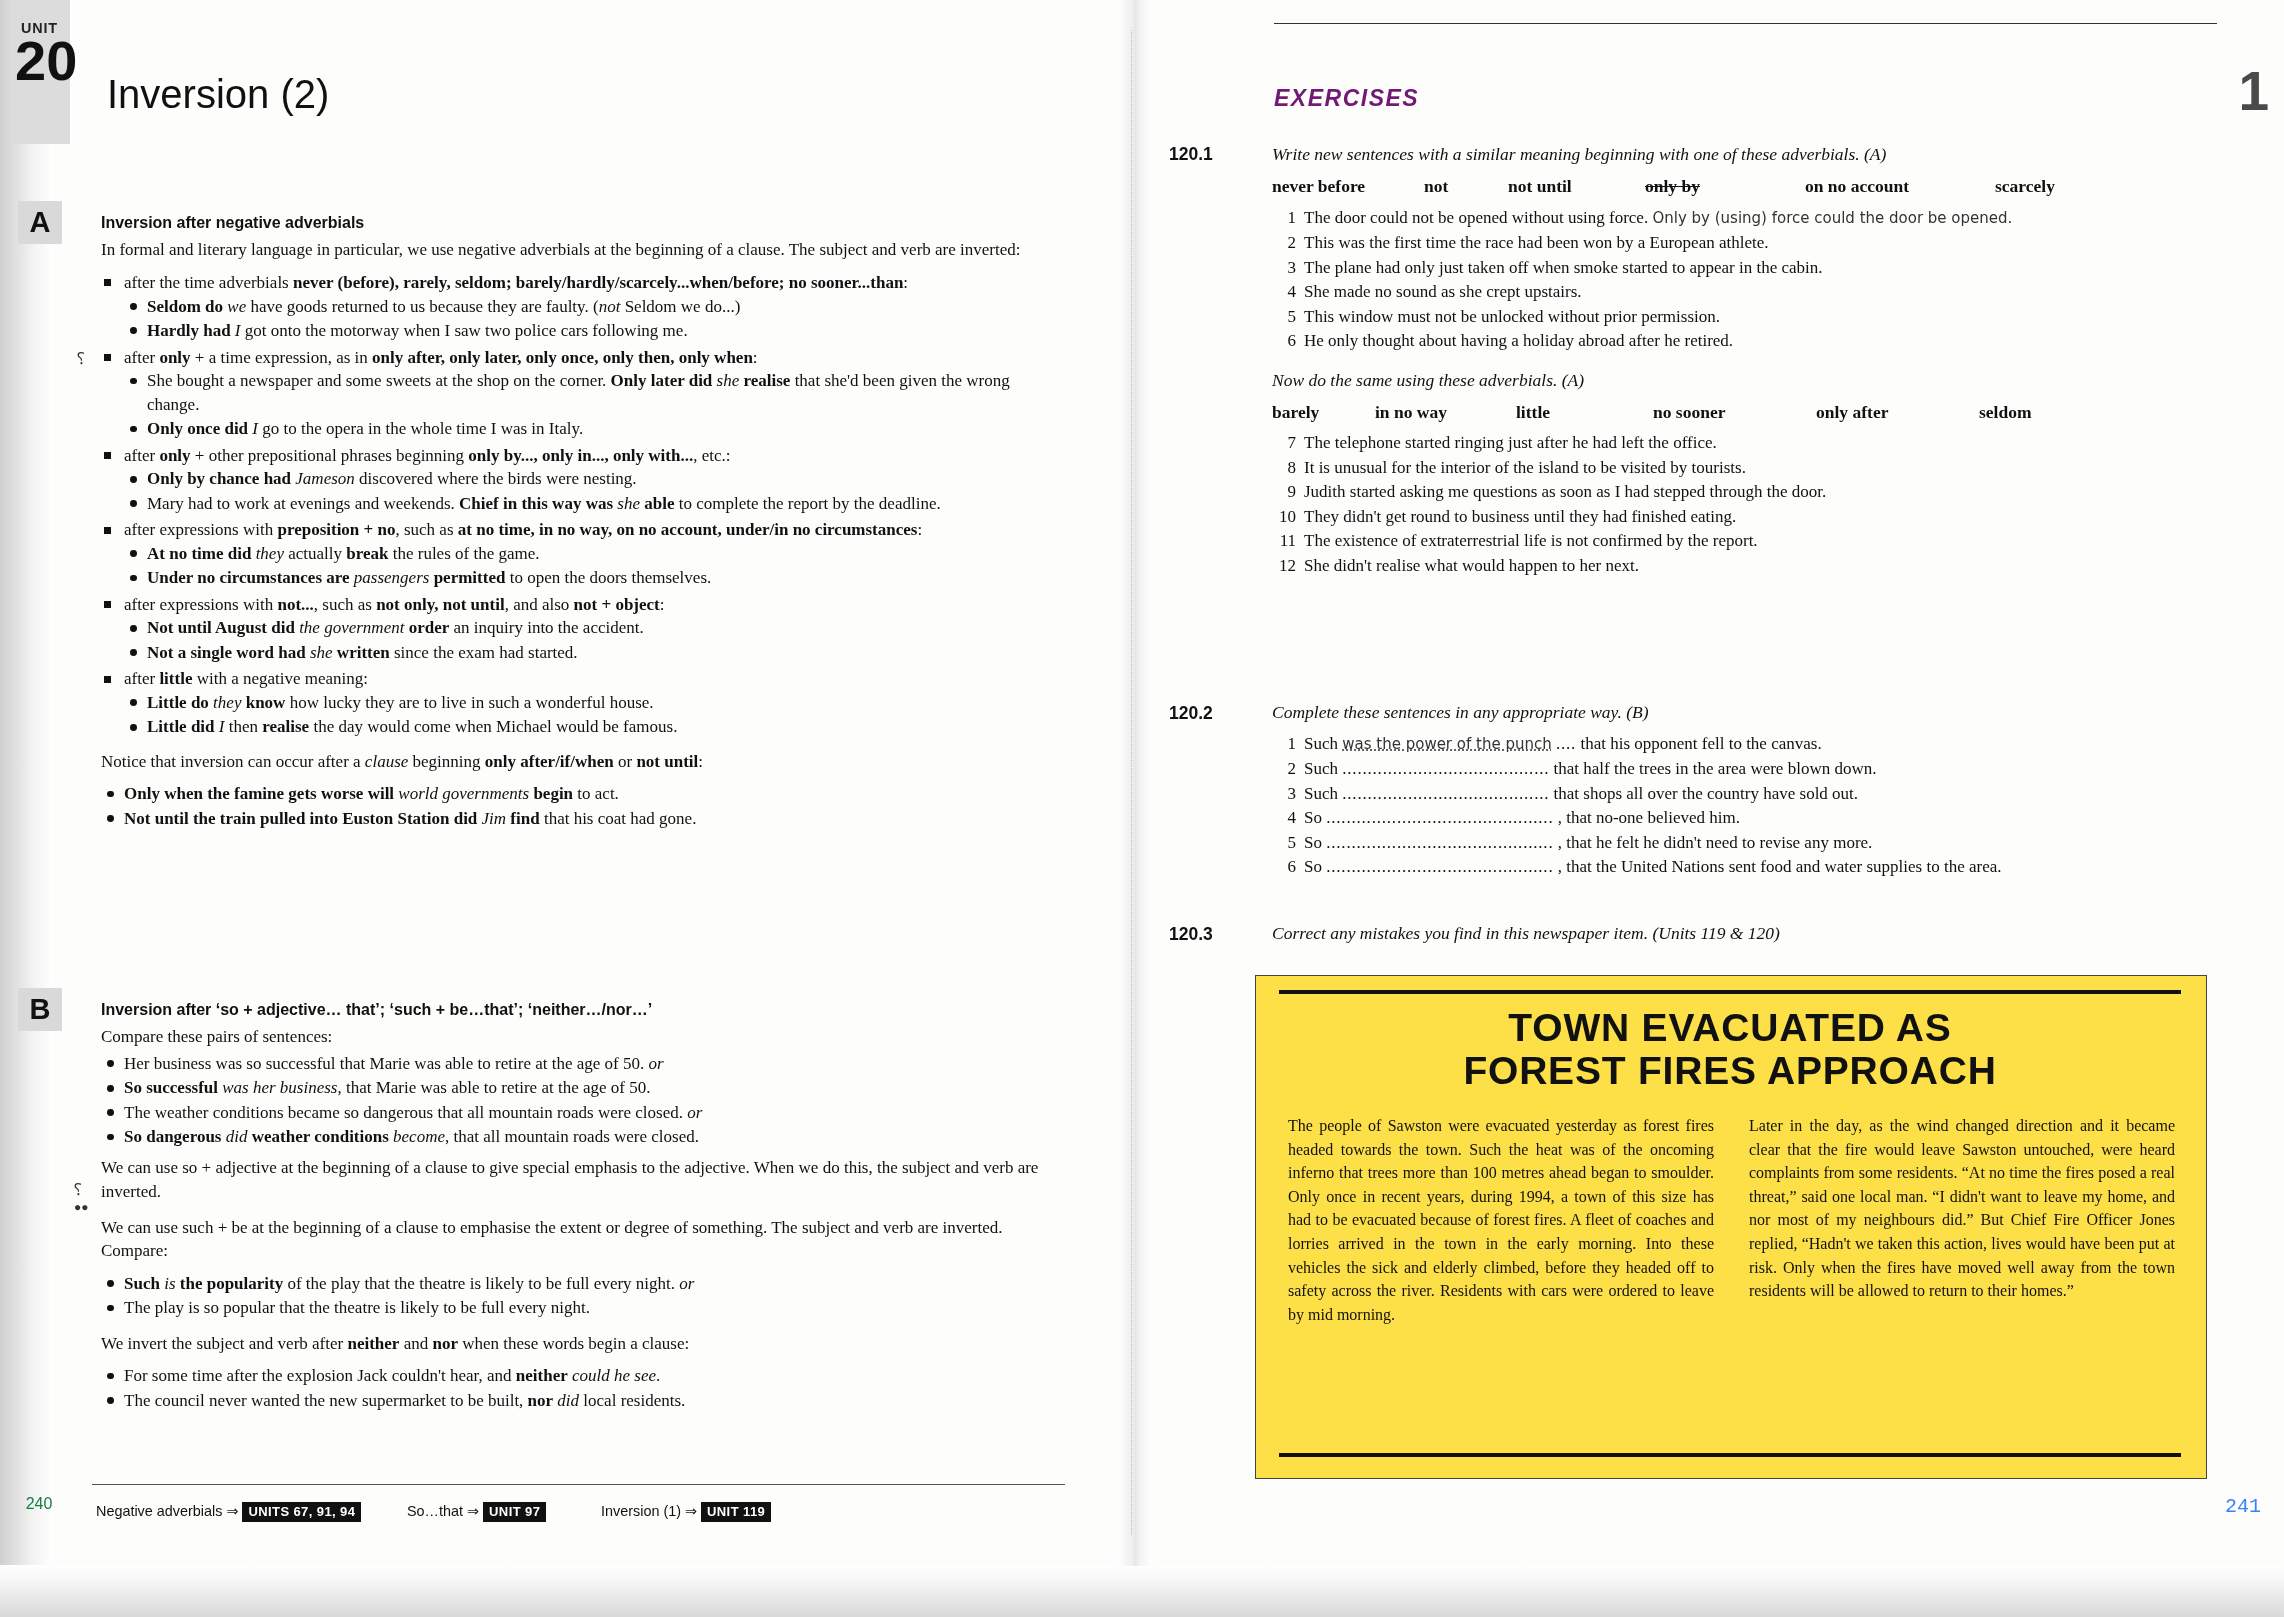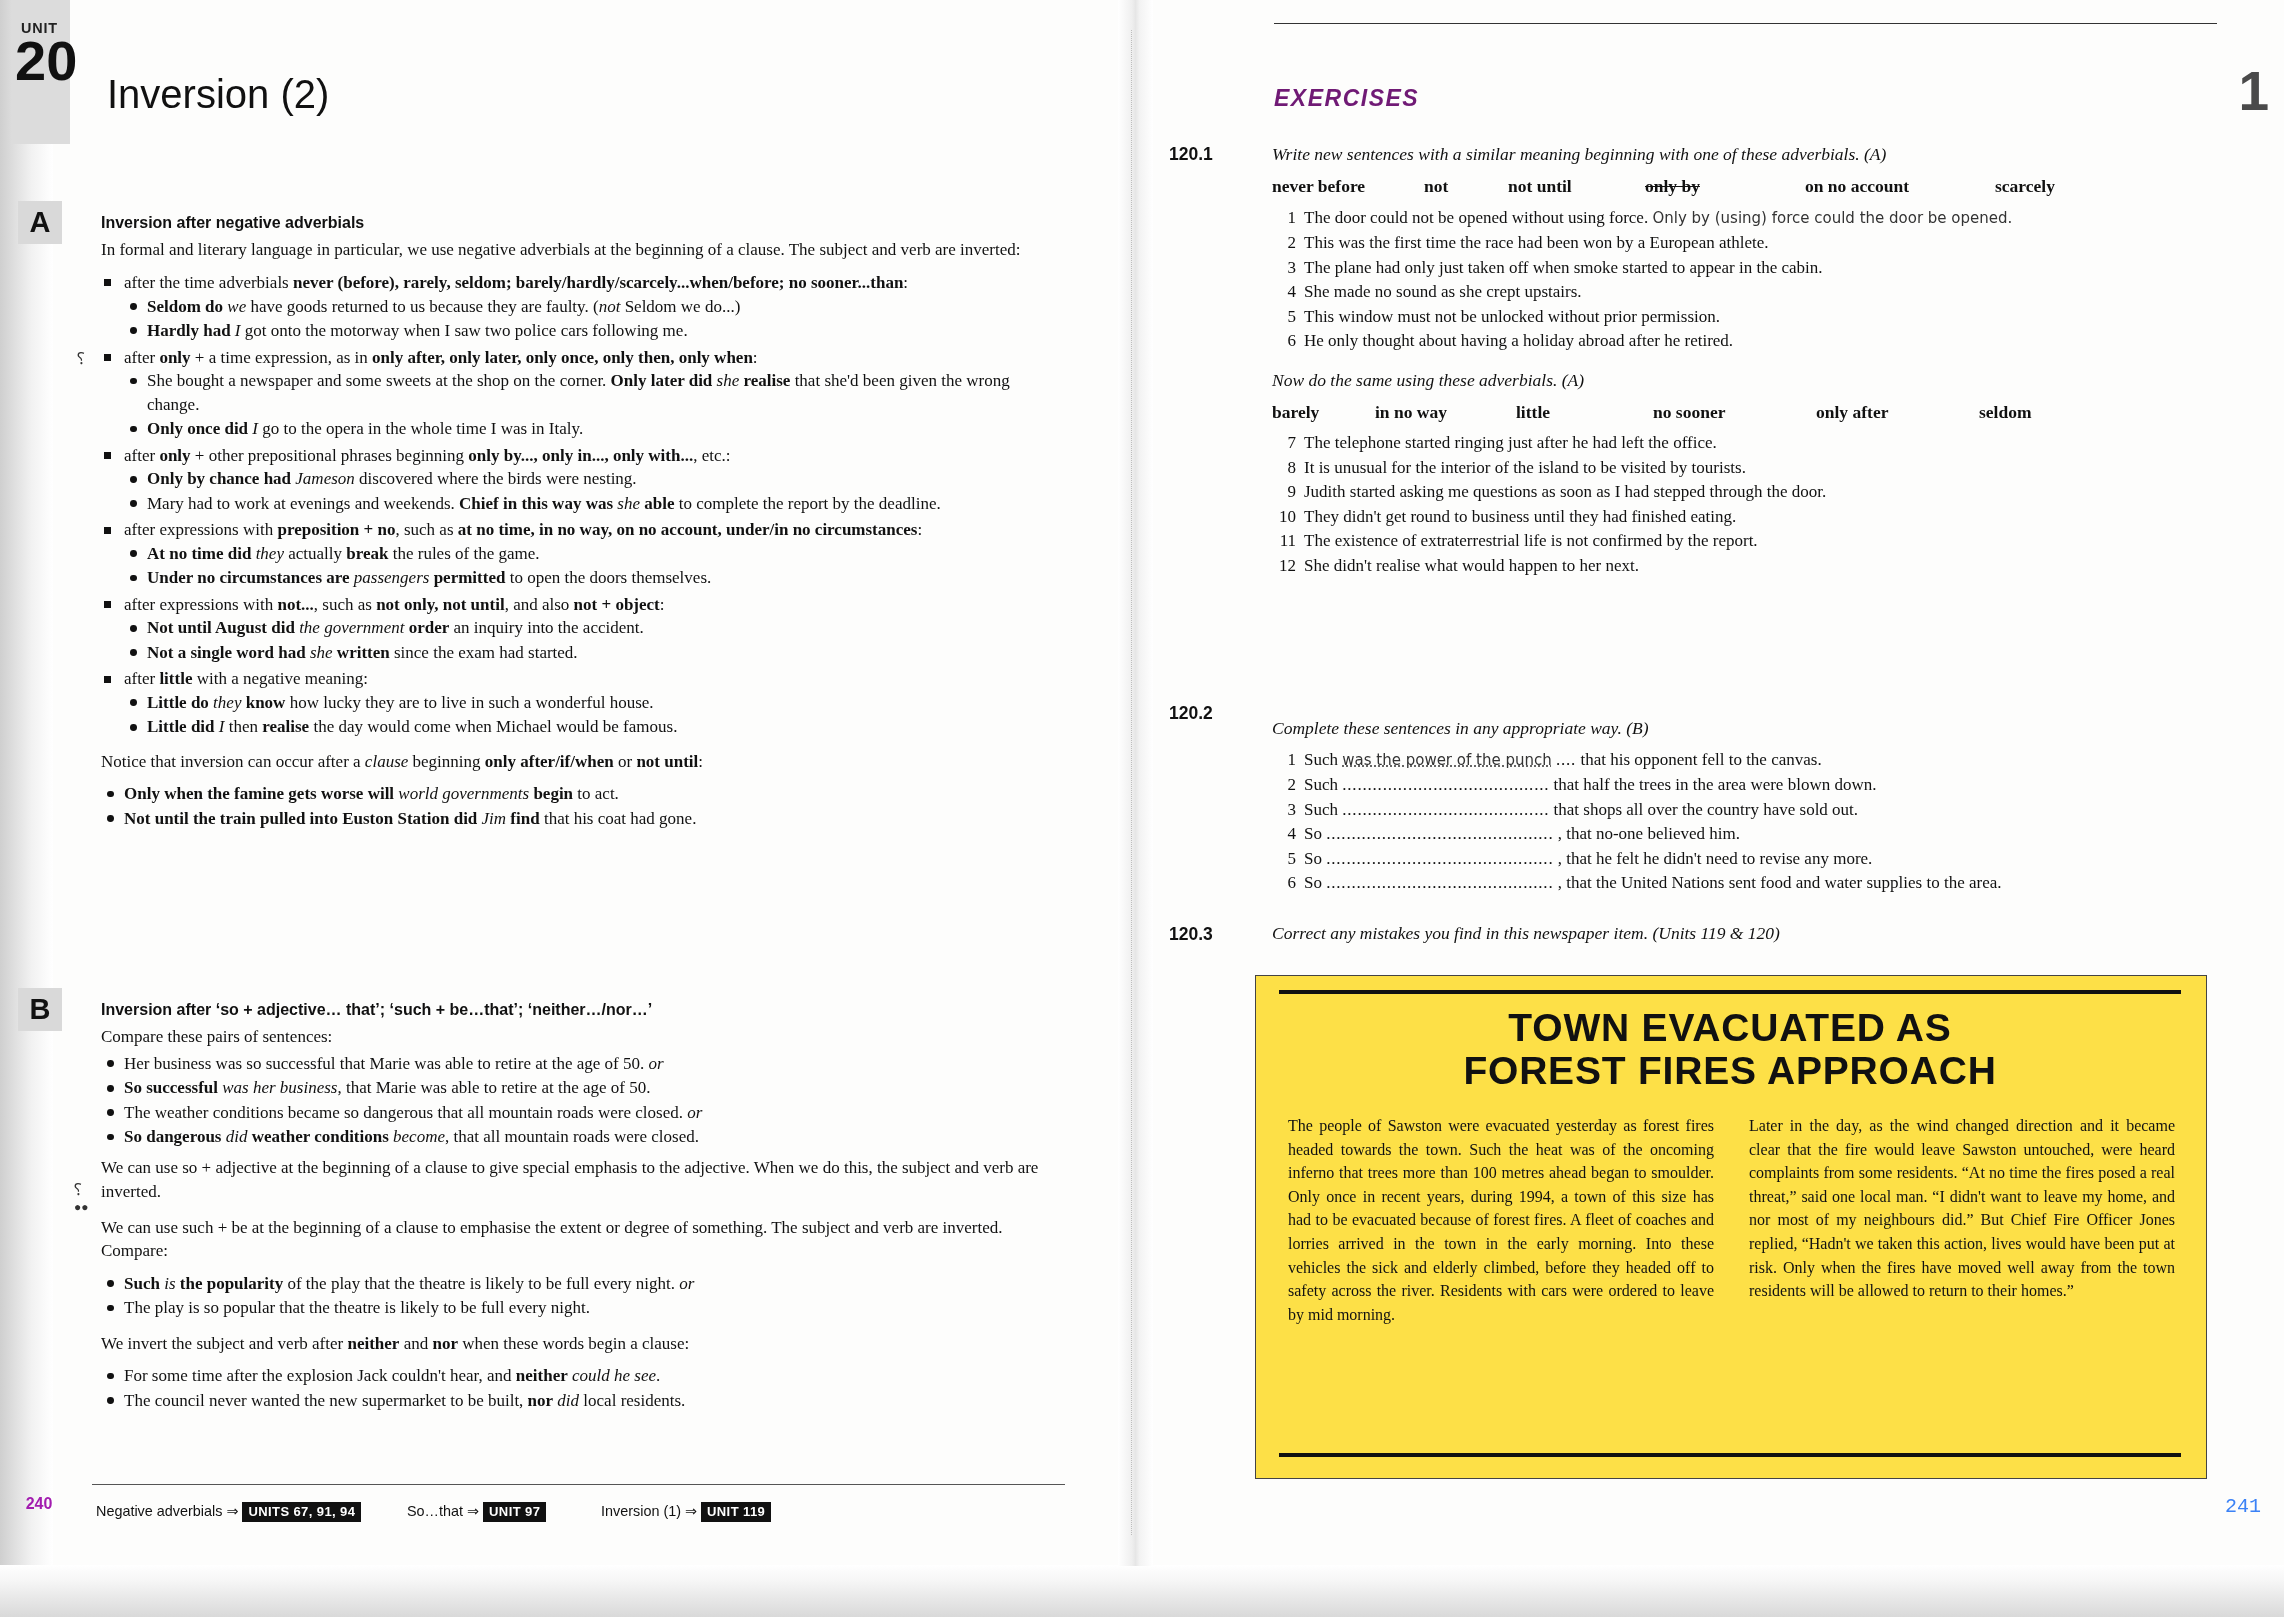--- a/index.html
+++ b/index.html
@@ -156,23 +156,23 @@
   }
   .pencil-mark {
     position: absolute;
     font-size: 16.7px;
     color: #333;
   }
   .folio {
     position: absolute;
     left: 13.7px; top: 1495px;
     font-family: "Liberation Sans", sans-serif;
-    font-weight: bold;
+    font-weight: normal;
     font-size: 16px;
-    color: #a21caf;
+    color: #15803d;
   }
   .xref {
     position: absolute;
     font-family: "Liberation Sans", sans-serif;
     font-size: 14.4px;
     color: #111;
   }
   .unitbox {
     display: inline-block;
     background: #111;
@@ -462,21 +462,21 @@
         <li><span class="n">7</span><span>The telephone started ringing just after he had left the office.</span></li>
         <li><span class="n">8</span><span>It is unusual for the interior of the island to be visited by tourists.</span></li>
         <li><span class="n">9</span><span>Judith started asking me questions as soon as I had stepped through the door.</span></li>
         <li><span class="n">10</span><span>They didn't get round to business until they had finished eating.</span></li>
         <li><span class="n">11</span><span>The existence of extraterrestrial life is not confirmed by the report.</span></li>
         <li><span class="n">12</span><span>She didn't realise what would happen to her next.</span></li>
       </ol>
     </div>
 
     <div class="ex-num" style="left:38px; top:703px;">120.2</div>
-    <div class="ex-body" style="top:701px;margin-top:16px;">
+    <div class="ex-body" style="top:701px;">
       <div class="instr">Complete these sentences in any appropriate way. (B)</div>
       <ol class="numlist">
         <li><span class="n">1</span>
           <span>Such</span>
           <span class="handwrite" style="text-decoration:underline; text-decoration-style:dotted;">was the power of the punch</span>
           <span class="dots">....</span>
           <span>that his opponent fell to the canvas.</span>
         </li>
         <li><span class="n">2</span>
           <span>Such</span>

